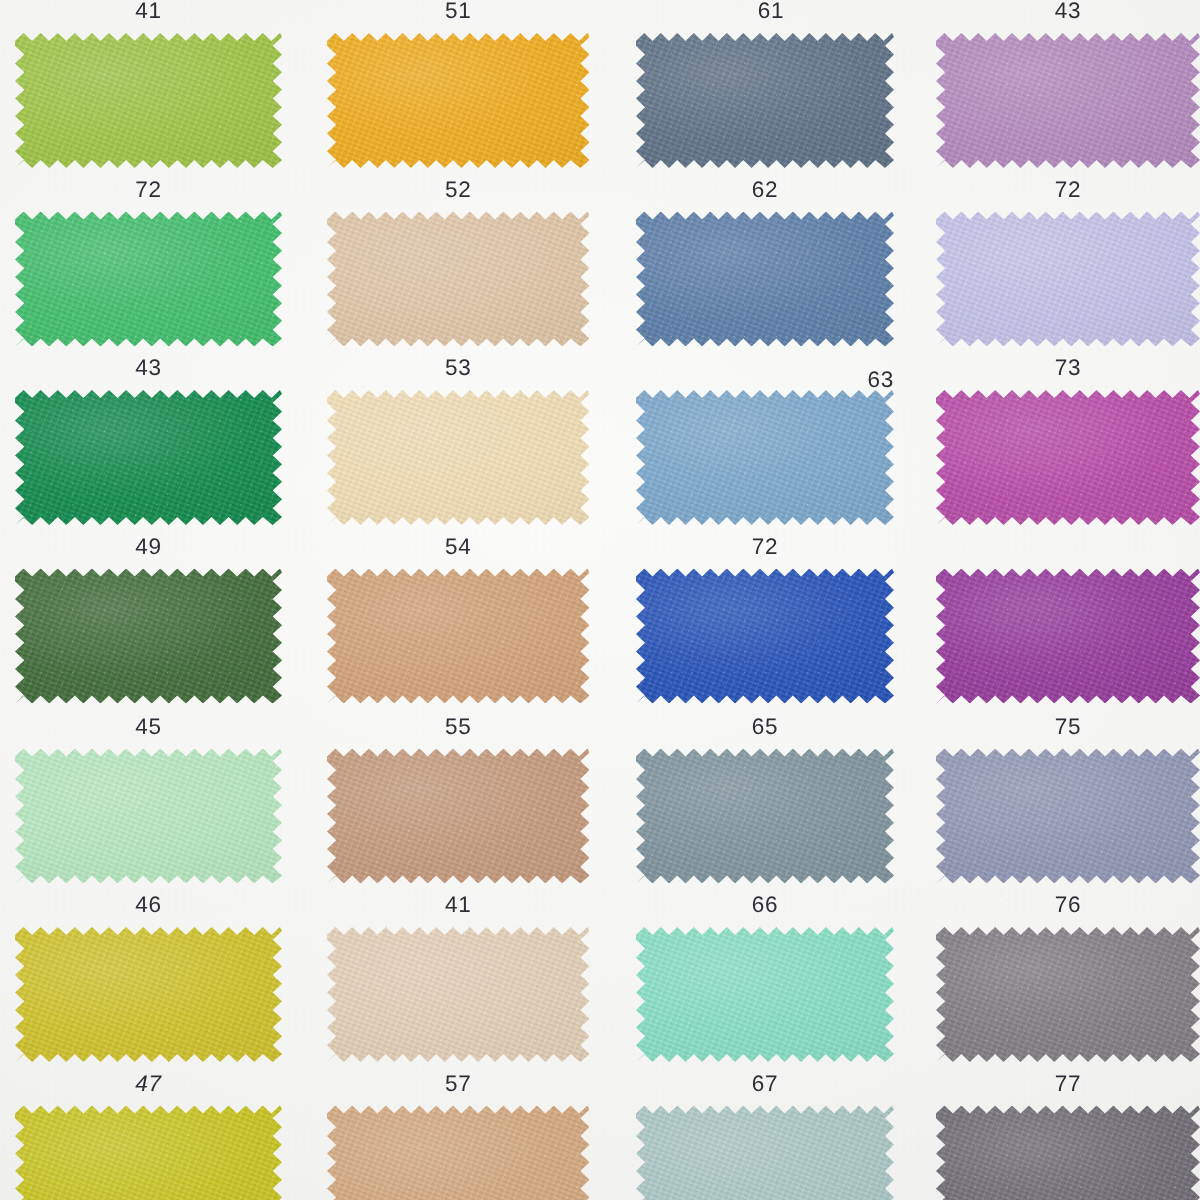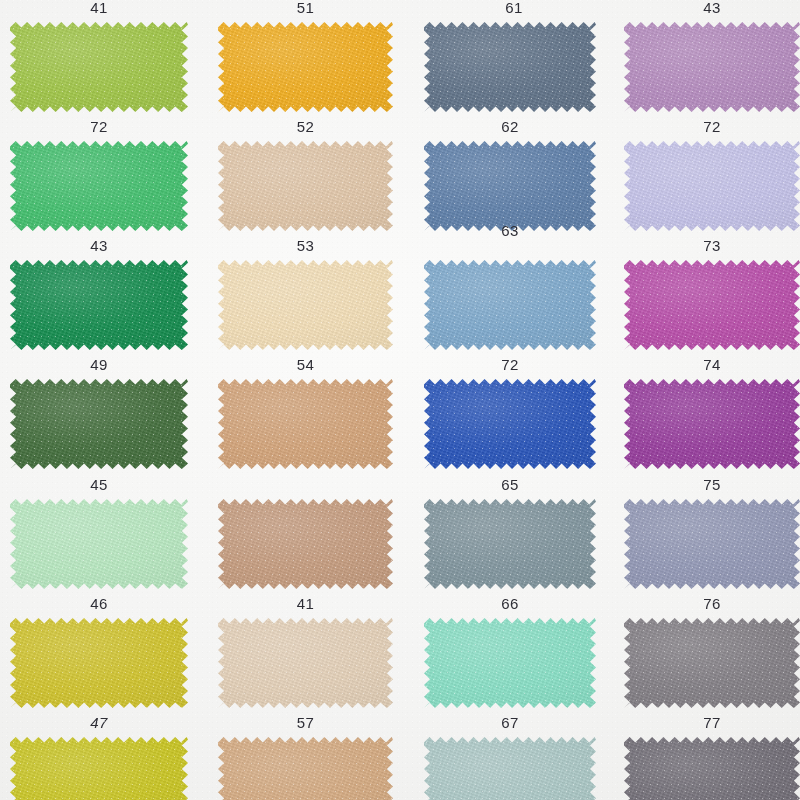--- a/index.html
+++ b/index.html
@@ -139,40 +139,41 @@
       <div class="swatch-body" style="--c: #e0c5a7;"></div>
     </div>
     <div class="swatch-label" style="left: 218px; width: 175px; top: 238px;">53</div>
     <div class="cell" title="53" style="left: 218px; top: 260px; width: 175px; height: 90px;">
       <div class="swatch-body" style="--c: #f2ddb5;"></div>
     </div>
     <div class="swatch-label" style="left: 218px; width: 175px; top: 357px;">54</div>
     <div class="cell" title="54" style="left: 218px; top: 379px; width: 175px; height: 90px;">
       <div class="swatch-body" style="--c: #d2a277;"></div>
     </div>
+    <div class="swatch-label" style="left: 218px; width: 175px; top: 477px;">55</div>
     <div class="cell" title="55" style="left: 218px; top: 499px; width: 175px; height: 90px;">
       <div class="swatch-body" style="--c: #c49a7c;"></div>
     </div>
     <div class="swatch-label" style="left: 218px; width: 175px; top: 596px;">41</div>
     <div class="cell" title="56" style="left: 218px; top: 618px; width: 175px; height: 90px;">
       <div class="swatch-body" style="--c: #e3cfb6;"></div>
     </div>
     <div class="swatch-label" style="left: 218px; width: 175px; top: 715px;">57</div>
     <div class="cell" title="57" style="left: 218px; top: 737px; width: 175px; height: 90px;">
       <div class="swatch-body" style="--c: #d3a87e;"></div>
     </div>
     <div class="swatch-label" style="left: 428px; width: 172px; top: 0px;">61</div>
     <div class="cell" title="61" style="left: 424px; top: 22px; width: 172px; height: 90px;">
       <div class="swatch-body" style="--c: #5d7086;"></div>
     </div>
     <div class="swatch-label" style="left: 424px; width: 172px; top: 119px;">62</div>
     <div class="cell" title="62" style="left: 424px; top: 141px; width: 172px; height: 90px;">
       <div class="swatch-body" style="--c: #5b7da8;"></div>
     </div>
-    <div class="swatch-label" style="left: 424px; width: 172px; top: 223px;">63</div>
+    <div class="swatch-label" style="left: 424px; width: 172px; top: 246px; text-align: right;">63</div>
     <div class="cell" title="63" style="left: 424px; top: 260px; width: 172px; height: 90px;">
       <div class="swatch-body" style="--c: #7ba7cb;"></div>
     </div>
     <div class="swatch-label" style="left: 424px; width: 172px; top: 357px;">72</div>
     <div class="cell" title="64" style="left: 424px; top: 379px; width: 172px; height: 90px;">
       <div class="swatch-body" style="--c: #2451b8;"></div>
     </div>
     <div class="swatch-label" style="left: 424px; width: 172px; top: 477px;">65</div>
     <div class="cell" title="65" style="left: 424px; top: 499px; width: 172px; height: 90px;">
       <div class="swatch-body" style="--c: #7e939c;"></div>
@@ -190,21 +191,20 @@
       <div class="swatch-body" style="--c: #b389bd;"></div>
     </div>
     <div class="swatch-label" style="left: 624px; width: 176px; top: 119px;">72</div>
     <div class="cell" title="72" style="left: 624px; top: 141px; width: 176px; height: 90px;">
       <div class="swatch-body" style="--c: #c3c1e8;"></div>
     </div>
     <div class="swatch-label" style="left: 624px; width: 176px; top: 238px;">73</div>
     <div class="cell" title="73" style="left: 624px; top: 260px; width: 176px; height: 90px;">
       <div class="swatch-body" style="--c: #b74aa8;"></div>
     </div>
-    <div class="swatch-label" style="left: 624px; width: 176px; top: 357px;">74</div>
     <div class="cell" title="74" style="left: 624px; top: 379px; width: 176px; height: 90px;">
       <div class="swatch-body" style="--c: #95399b;"></div>
     </div>
     <div class="swatch-label" style="left: 624px; width: 176px; top: 477px;">75</div>
     <div class="cell" title="75" style="left: 624px; top: 499px; width: 176px; height: 90px;">
       <div class="swatch-body" style="--c: #9096b4;"></div>
     </div>
     <div class="swatch-label" style="left: 624px; width: 176px; top: 596px;">76</div>
     <div class="cell" title="76" style="left: 624px; top: 618px; width: 176px; height: 90px;">
       <div class="swatch-body" style="--c: #807c82;"></div>

